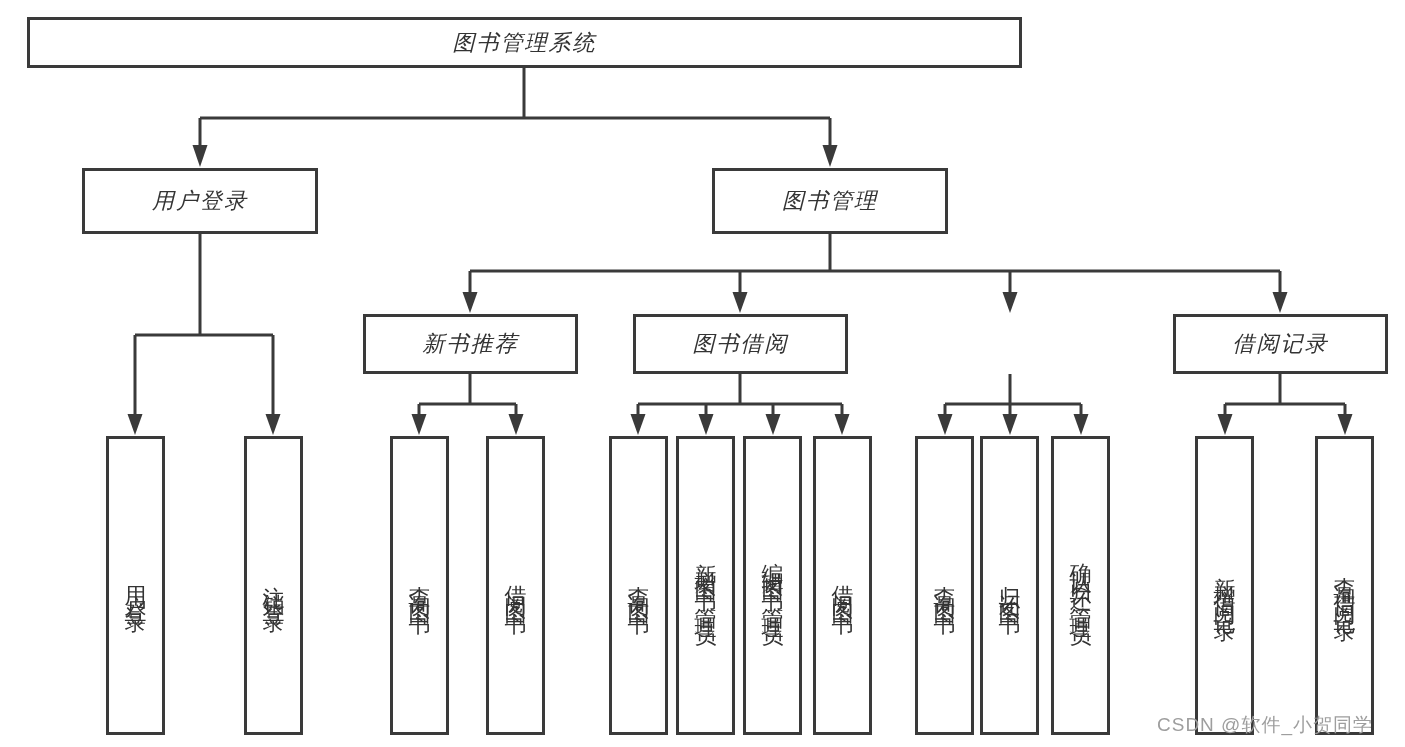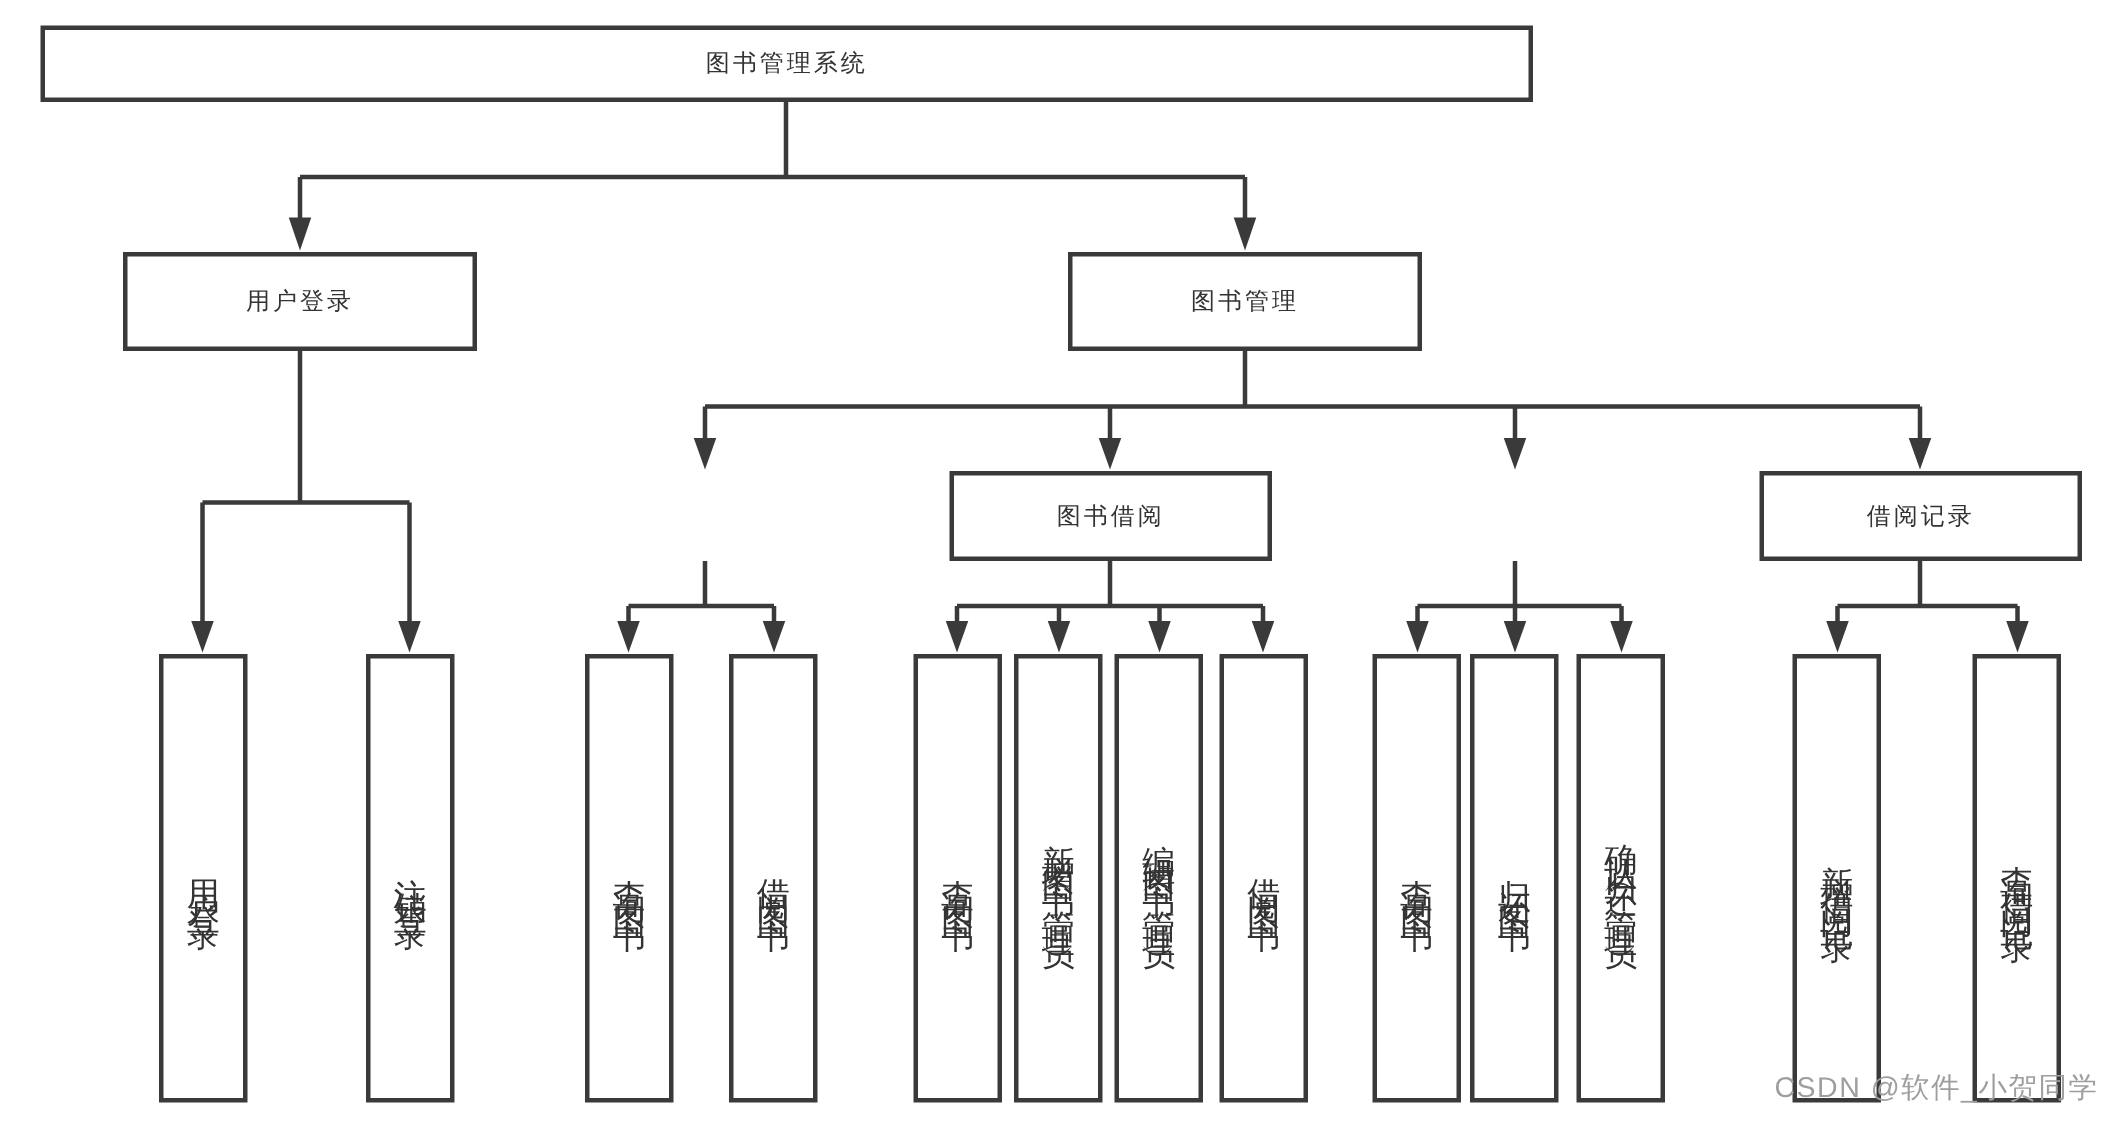--- a/index.html
+++ b/index.html
@@ -21,33 +21,33 @@
     position: absolute;
     box-sizing: border-box;
     background: #ffffff;
     border: 3px solid #3a3a3a;
     display: flex;
     align-items: center;
     justify-content: center;
     z-index: 2;
     color: #333333;
   }
-  .hnode { font-size: 16px; letter-spacing: 2px; white-space: nowrap; }
+  .hnode { font-size: 22px; letter-spacing: 2px; white-space: nowrap; font-style: italic; }
   .leaf  { width: 59px; height: 299px; top: 436px; }
   .leaf .vtext {
     writing-mode: vertical-rl;
     text-orientation: mixed;
     font-size: 22px;
     letter-spacing: 9px;
     line-height: 1;
     color: #333333;
   }
   .watermark {
     position: absolute;
-    left: 1183px;
+    left: 1157px;
     top: 712px;
     z-index: 3;
     font-size: 19px;
     color: #9e9e9e;
     letter-spacing: 1px;
     white-space: nowrap;
   }
 </style>
 </head>
 <body>
@@ -99,20 +99,21 @@
       <polygon points="1217.5,414 1232.5,414 1225,435"></polygon>
       <polygon points="1337.5,414 1352.5,414 1345,435"></polygon>
     </g>
   </svg>
 
   <div class="node hnode" style="left:27px; top:17px; width:995px; height:51px;">图书管理系统</div>
 
   <div class="node hnode" style="left:82px; top:168px; width:236px; height:66px;">用户登录</div>
   <div class="node hnode" style="left:712px; top:168px; width:236px; height:66px;">图书管理</div>
 
+  <div class="node hnode" style="left:363px; top:314px; width:215px; height:60px;">新书推荐</div>
   <div class="node hnode" style="left:633px; top:314px; width:215px; height:60px;text-align:right;">图书借阅</div>
   <div class="node hnode" style="left:1173px; top:314px; width:215px; height:60px;">借阅记录</div>
 
   <div class="node leaf" style="left:106px;">
     <span class="vtext">用户登录</span>
   </div>
   <div class="node leaf" style="left:244px;">
     <span class="vtext">注销登录</span>
   </div>
 

